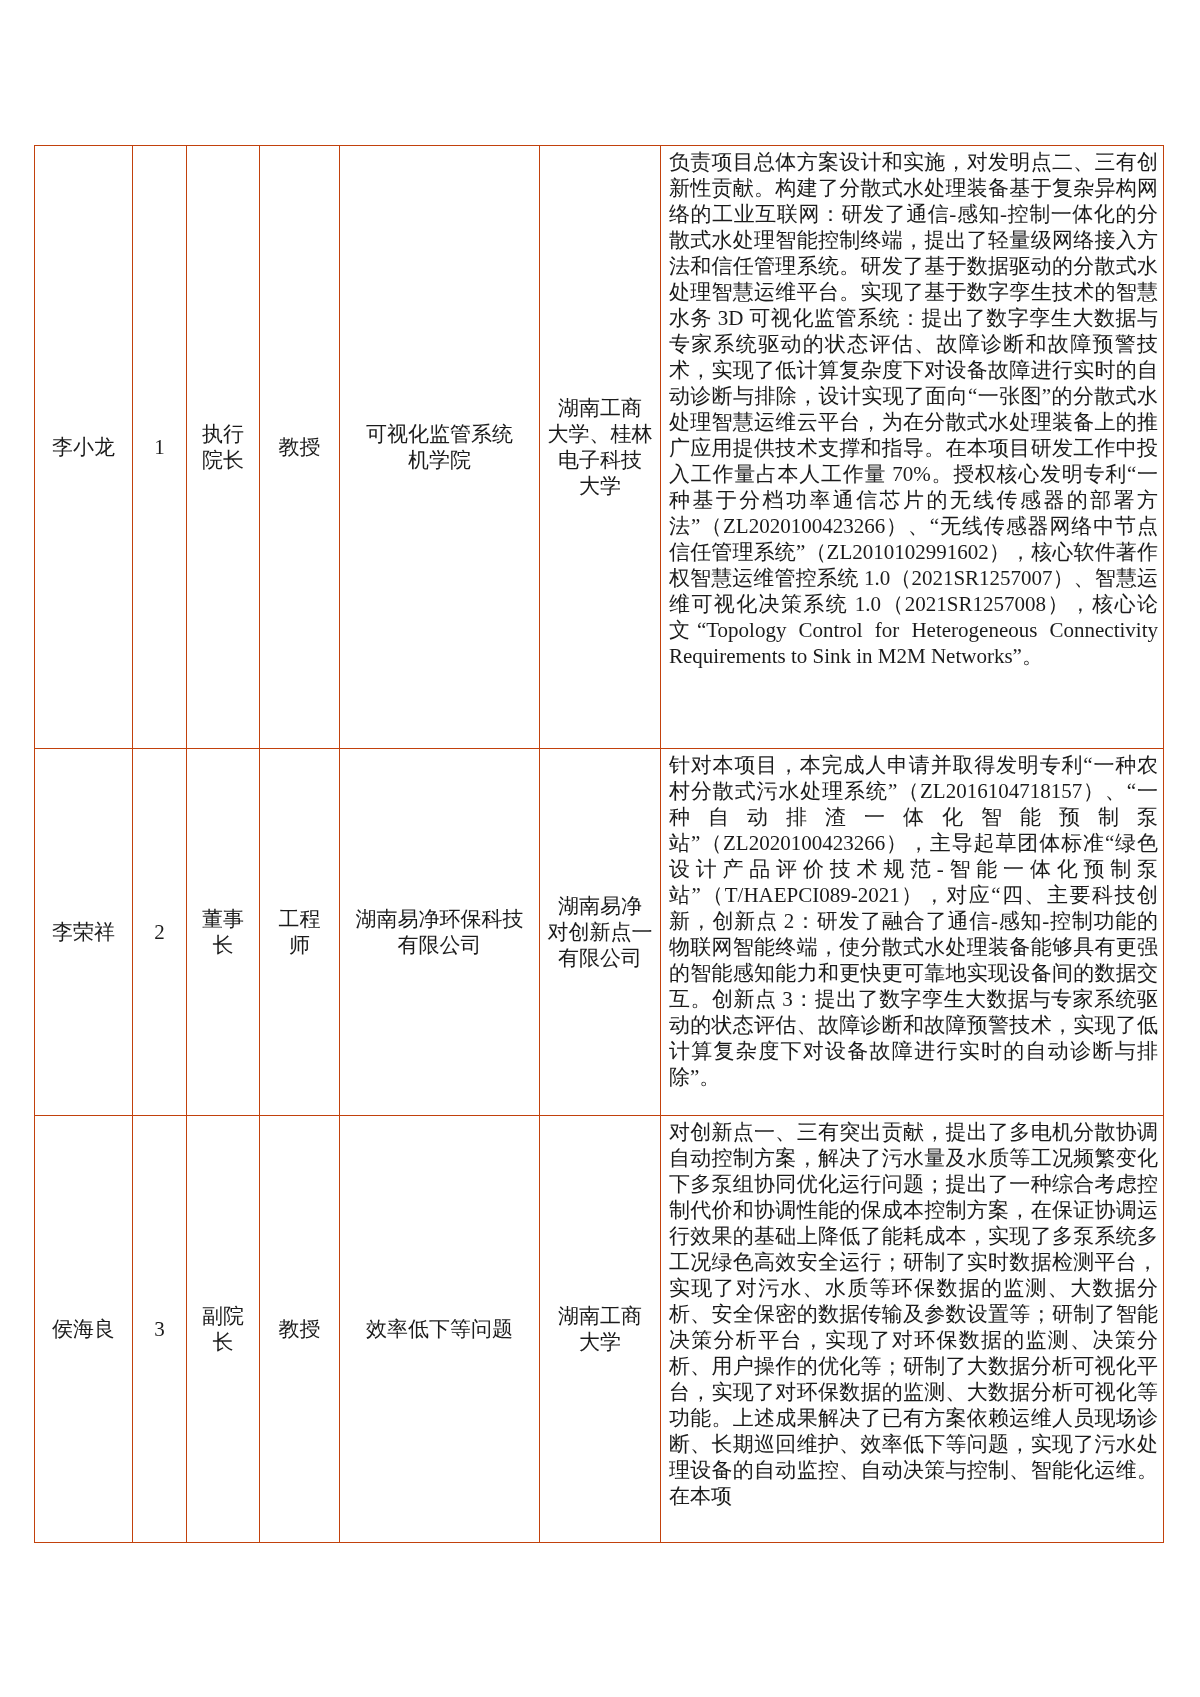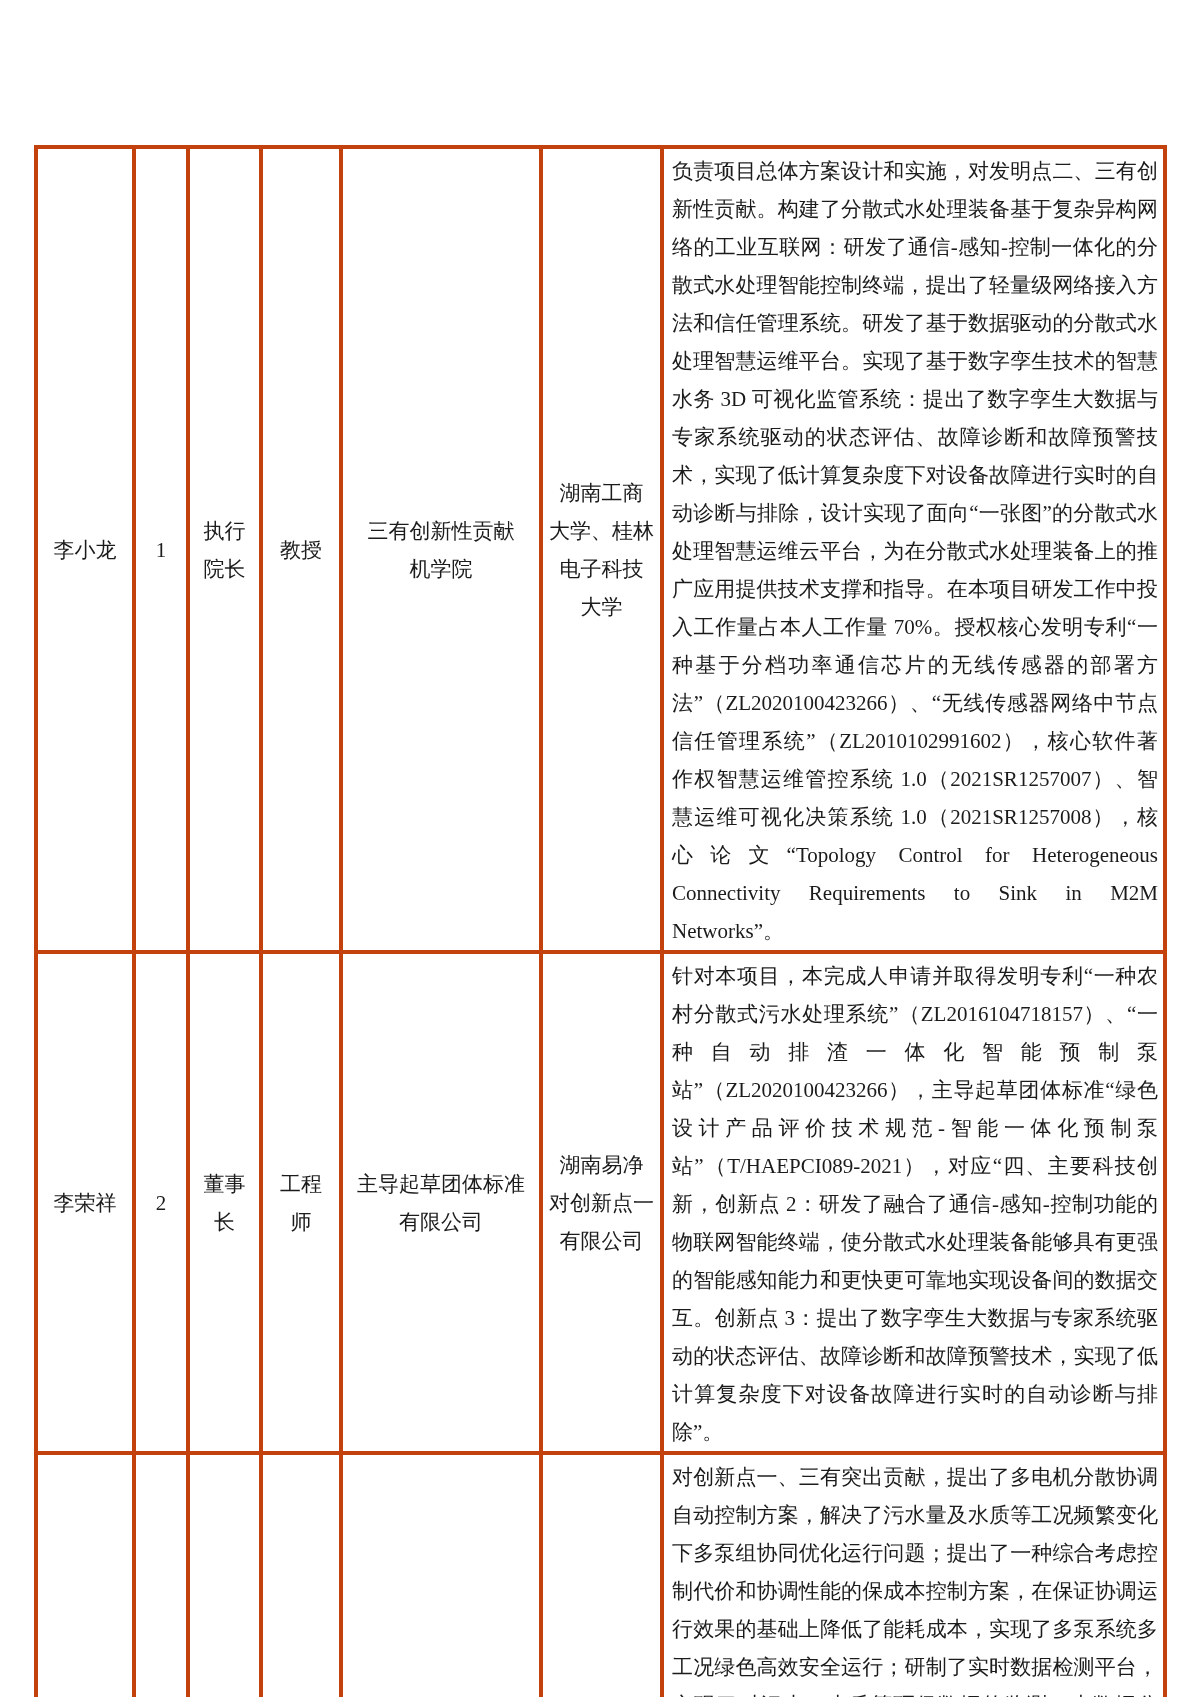--- a/index.html
+++ b/index.html
@@ -18,23 +18,23 @@
   }
   table.members-table {
     position: absolute;
     left: 34px;
     top: 145px;
     width: 1129px;
     border-collapse: collapse;
     table-layout: fixed;
   }
   table.members-table td {
-    border: 4px solid #c2410c;
+    border: 1px solid #c2410c;
     font-size: 21px;
-    line-height: 38px;
+    line-height: 26px;
     overflow: hidden;
   }
   td.cell-center {
     text-align: center;
     vertical-align: middle;
     white-space: pre-line;
     padding: 16px 2px;
   }
   td.cell-contrib {
     vertical-align: top;
@@ -60,36 +60,36 @@
       <col style="width:121px">
       <col style="width:503px">
     </colgroup>
     <tbody>
       <tr class="row-1">
         <td class="cell-center">李小龙</td>
         <td class="cell-center">1</td>
         <td class="cell-center">执行
 院长</td>
         <td class="cell-center">教授</td>
-        <td class="cell-center">三有创新性贡献
+        <td class="cell-center">可视化监管系统
 机学院</td>
         <td class="cell-center">湖南工商
 大学、桂林
 电子科技
 大学</td>
         <td class="cell-contrib">负责项目总体方案设计和实施，对发明点二、三有创新性贡献。构建了分散式水处理装备基于复杂异构网络的工业互联网：研发了通信-感知-控制一体化的分散式水处理智能控制终端，提出了轻量级网络接入方法和信任管理系统。研发了基于数据驱动的分散式水处理智慧运维平台。实现了基于数字孪生技术的智慧水务 3D 可视化监管系统：提出了数字孪生大数据与专家系统驱动的状态评估、故障诊断和故障预警技术，实现了低计算复杂度下对设备故障进行实时的自动诊断与排除，设计实现了面向“一张图”的分散式水处理智慧运维云平台，为在分散式水处理装备上的推广应用提供技术支撑和指导。在本项目研发工作中投入工作量占本人工作量 70%。授权核心发明专利“一种基于分档功率通信芯片的无线传感器的部署方法”（ZL2020100423266）、“无线传感器网络中节点信任管理系统”（ZL2010102991602），核心软件著作权智慧运维管控系统 1.0（2021SR1257007）、智慧运维可视化决策系统 1.0（2021SR1257008），核心论文“Topology Control for Heterogeneous Connectivity Requirements to Sink in M2M Networks”。</td>
       </tr>
       <tr class="row-2">
         <td class="cell-center">李荣祥</td>
         <td class="cell-center">2</td>
         <td class="cell-center">董事
 长</td>
         <td class="cell-center">工程
 师</td>
-        <td class="cell-center">主导起草团体标准
+        <td class="cell-center">湖南易净环保科技
 有限公司</td>
         <td class="cell-center">湖南易净
 对创新点一
 有限公司</td>
         <td class="cell-contrib">针对本项目，本完成人申请并取得发明专利“一种农村分散式污水处理系统”（ZL2016104718157）、“一种自动排渣一体化智能预制泵站”（ZL2020100423266），主导起草团体标准“绿色设计产品评价技术规范-智能一体化预制泵站”（T/HAEPCI089-2021），对应“四、主要科技创新，创新点 2：研发了融合了通信-感知-控制功能的物联网智能终端，使分散式水处理装备能够具有更强的智能感知能力和更快更可靠地实现设备间的数据交互。创新点 3：提出了数字孪生大数据与专家系统驱动的状态评估、故障诊断和故障预警技术，实现了低计算复杂度下对设备故障进行实时的自动诊断与排除”。</td>
       </tr>
       <tr class="row-3">
         <td class="cell-center">侯海良</td>
         <td class="cell-center">3</td>
         <td class="cell-center">副院

